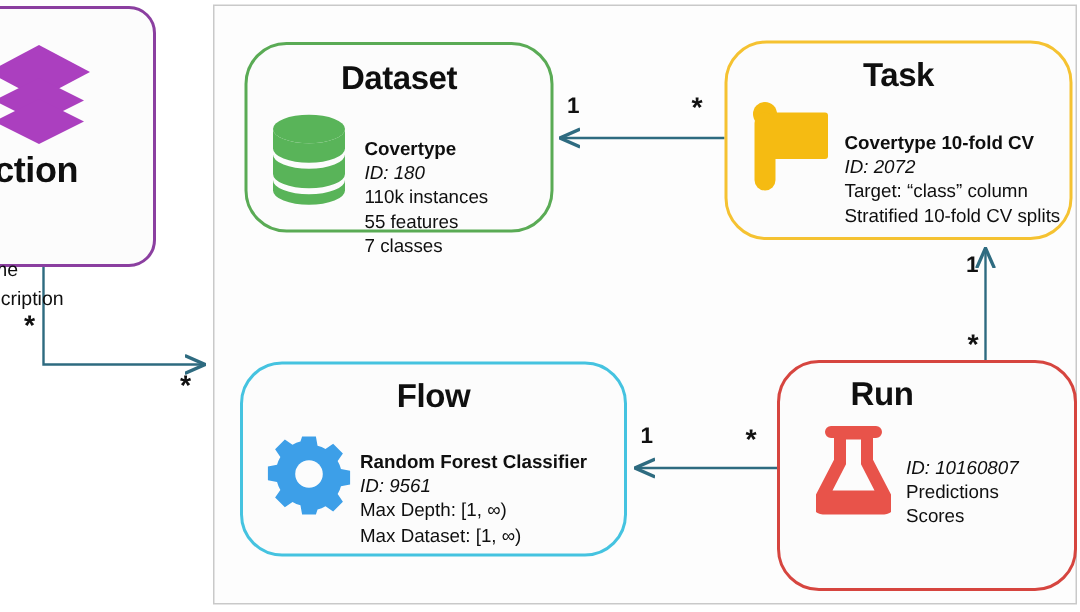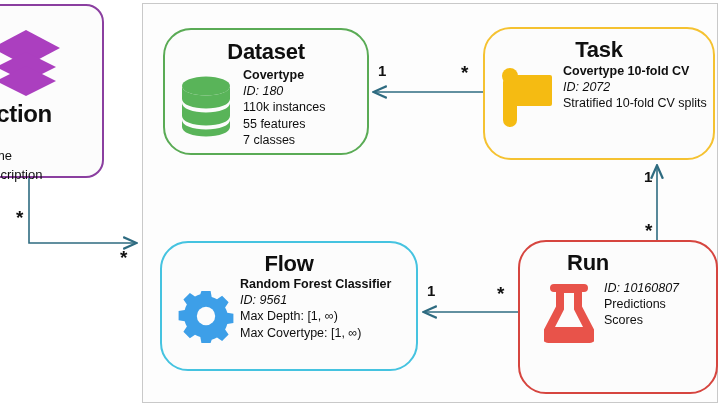--- a/index.html
+++ b/index.html
@@ -10,21 +10,21 @@
 
   
   .outer-frame{position:absolute;left:142px;top:3px;width:576px;height:400px;
                border:1.5px solid #c9c9c9;background:#fdfdfd;box-sizing:border-box;}
 
   
   .ebox{position:absolute;box-sizing:border-box;border-radius:28px;background:#fcfcfc;}
   .ebox .title{position:absolute;left:0;right:0;text-align:center;
                font-size:22px;font-weight:700;letter-spacing:-.3px;line-height:1;}
   .ebox .icon{position:absolute;}
-  .ebox .body{position:absolute;font-size:12.5px;line-height:16.2px;white-space:nowrap;}
+  .ebox .body{position:absolute;font-size:12.5px;line-height:16.2px;white-space:nowrap;margin-top:24px;}
   .ebox .body .strong{font-weight:700;}
   .ebox .body .ital{font-style:italic;}
 
   
   #box-dataset{left:163px;top:28px;width:206px;height:127px;border:2px solid #5aab55;}
   #box-dataset .title{top:11px;}
   #box-dataset .icon{left:15px;top:45px;}
   #box-dataset .body{left:78px;top:37px;}
 
   
@@ -149,37 +149,38 @@
         <g fill="#f5bb12">
           <circle cx="9" cy="9" r="8"></circle>
           <rect x="2" y="8" width="14" height="52" rx="7"></rect>
           <path d="M15 8 h34 a2 2 0 0 1 2 2 v27 a2 2 0 0 1 -2 2 h-34 z"></path>
         </g>
       </svg>
     </div>
     <div class="body">
       <div class="strong">Covertype 10-fold CV</div>
       <div class="ital">ID: 2072</div>
+      <div>Target: “class” column</div>
       <div>Stratified 10-fold CV splits</div>
     </div>
   </div>
 
   <div class="ebox" id="box-flow">
     <div class="title">Flow</div>
     <div class="icon">
       <svg width="56" height="56" viewBox="0 0 56 56">
         <path fill="#3d9fe8" d="M23.4 2 h9.2 l1.1 6.1 a20 20 0 0 1 5.3 2.2 l5.1-3.5 6.5 6.5 -3.5 5.1 a20 20 0 0 1 2.2 5.3 l6.1 1.1 v9.2 l-6.1 1.1 a20 20 0 0 1 -2.2 5.3 l3.5 5.1 -6.5 6.5 -5.1-3.5 a20 20 0 0 1 -5.3 2.2 L32.6 54 h-9.2 l-1.1-6.1 a20 20 0 0 1 -5.3-2.2 l-5.1 3.5 -6.5-6.5 3.5-5.1 a20 20 0 0 1 -2.2-5.3 L0.6 31.2 v-9.2 l6.1-1.1 a20 20 0 0 1 2.2-5.3 L5.4 10.5 11.9 4 l5.1 3.5 a20 20 0 0 1 5.3-2.2 z"></path>
         <circle cx="28" cy="27" r="9.2" fill="#fcfcfc"></circle>
       </svg>
     </div>
     <div class="body">
       <div class="strong">Random Forest Classifier</div>
       <div class="ital">ID: 9561</div>
       <div>Max Depth: [1, ∞)</div>
-      <div>Max Covertype: [1, ∞)</div>
+      <div>Max Dataset: [1, ∞)</div>
     </div>
   </div>
 
   <div class="ebox" id="box-run">
     <div class="title">Run</div>
     <div class="icon">
       <svg width="50" height="62" viewBox="0 0 50 62">
         <path fill="#e8534a" d="M10 2 h30 a4 4 0 0 1 0 8 h-2 v14.5 l13.5 26 a7 7 0 0 1 -6 10.5 h-41 a7 7 0 0 1 -6 -10.5 l13.5 -26 v-14.5 h-2 a4 4 0 0 1 0 -8 z"></path>
         <path fill="#fcfcfc" d="M20 11 h10 v16.5 l9 17.5 h-28 l9 -17.5 z"></path>
       </svg>

